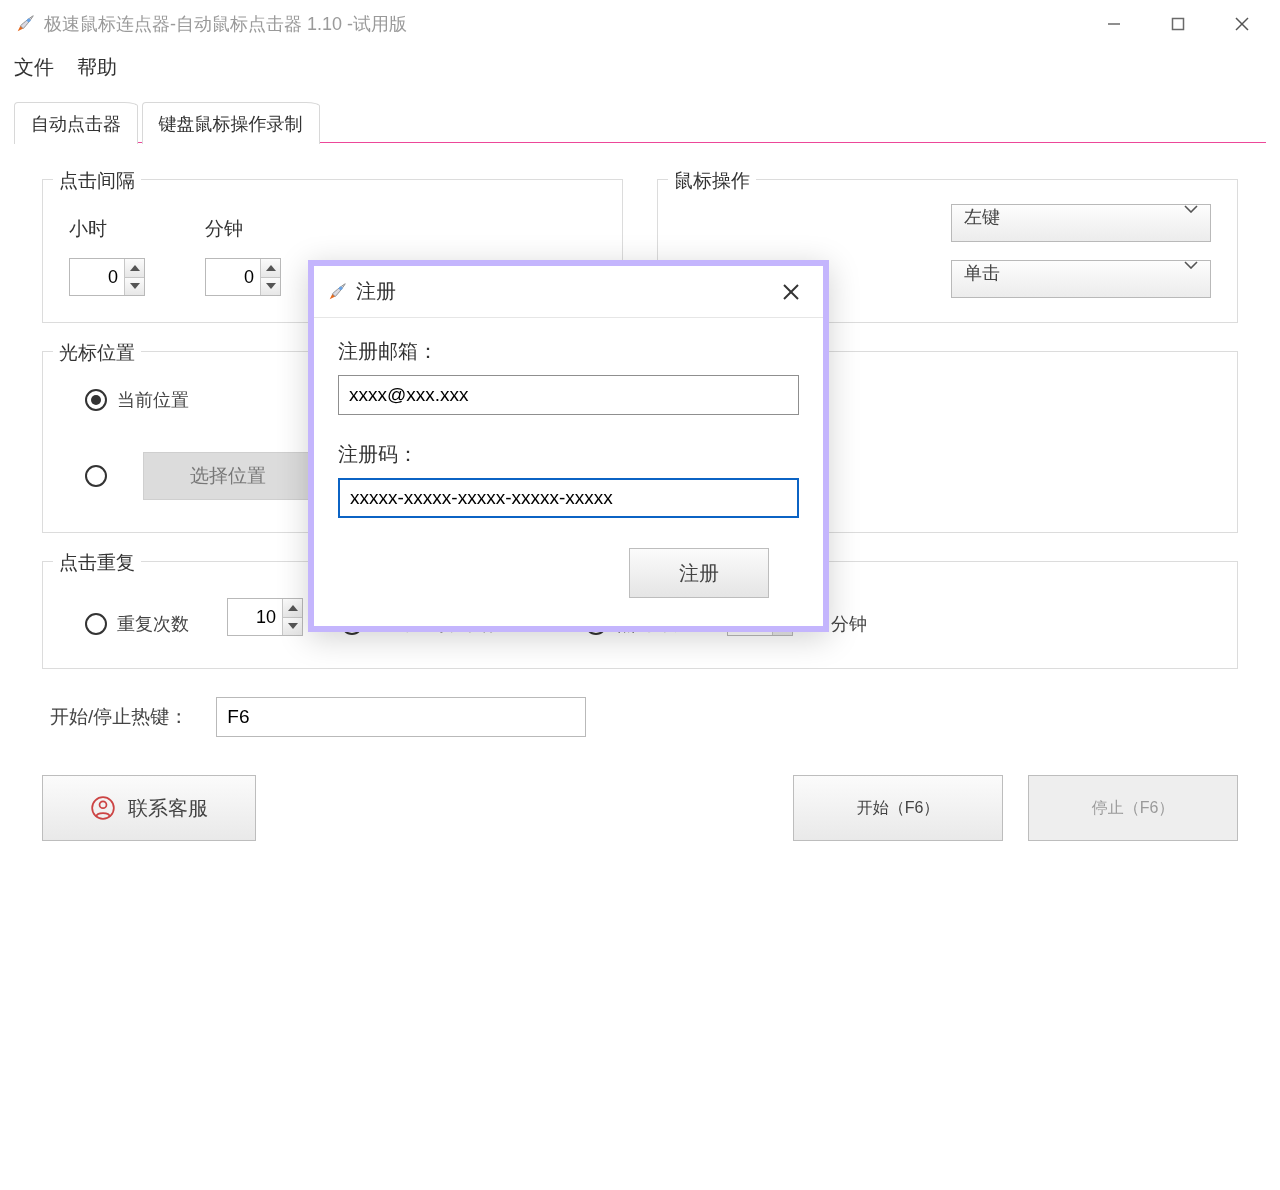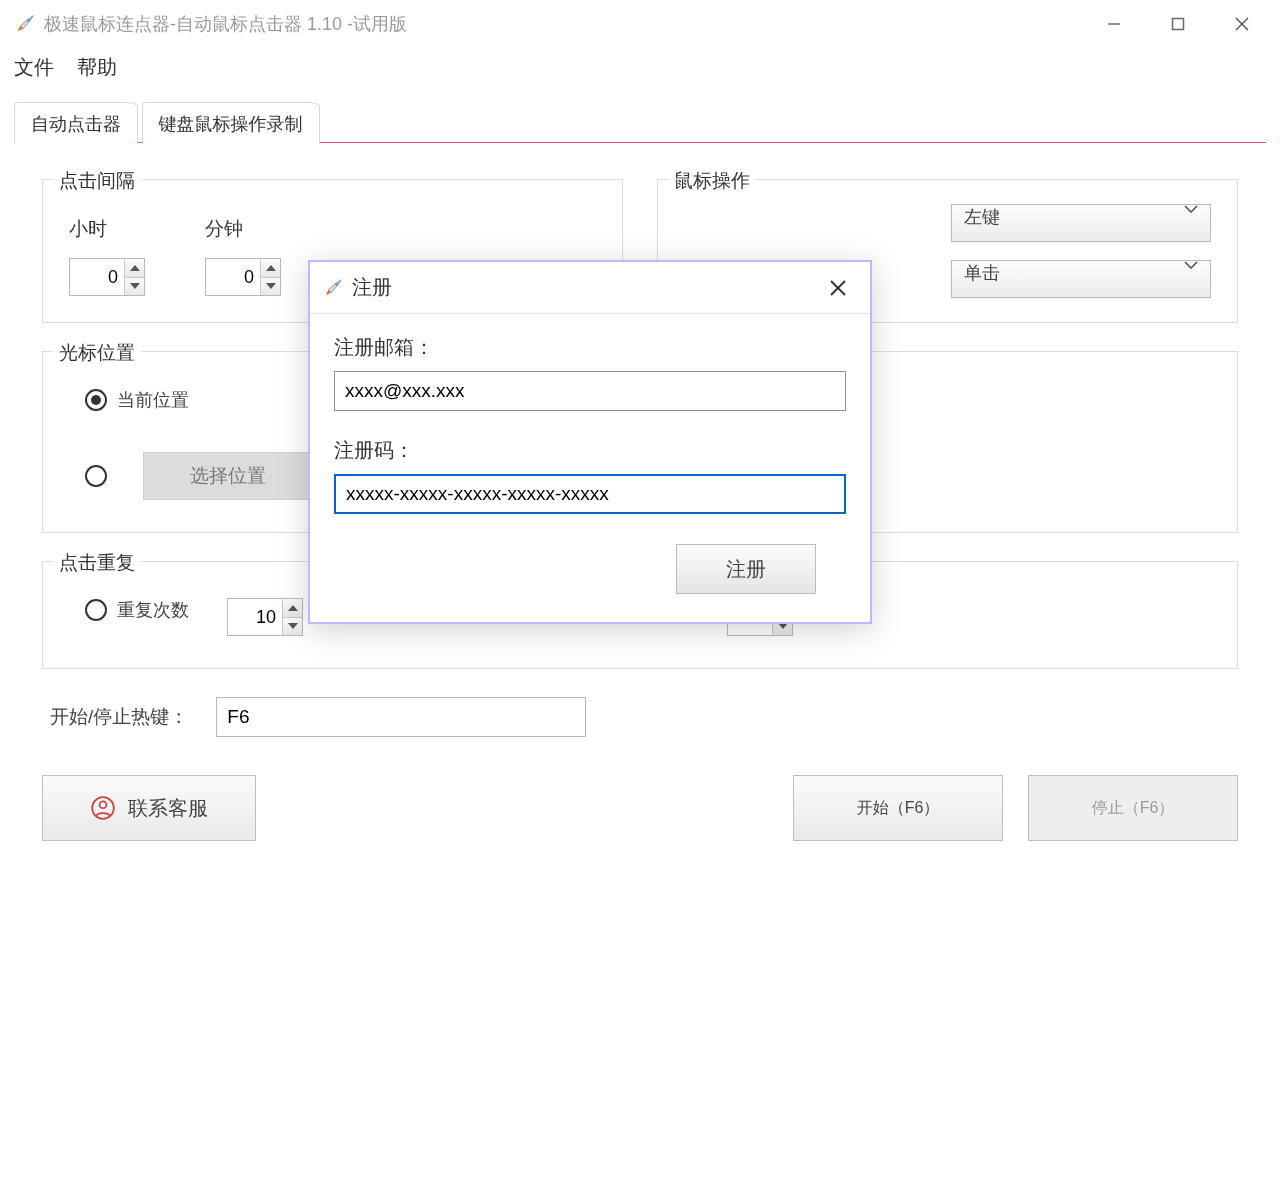--- a/index.html
+++ b/index.html
@@ -242,23 +242,23 @@
     font-size: 20px;
     gap: 12px;
   }
   .contact-btn .person svg { display:block; }
 
   
   .dialog {
     position: absolute;
     left: 308px;
     top: 260px;
-    width: 564px;
-    background: #fff;
-    border: 2px solid #c4b5fd;
+    width: 521px;
+    background: #fff;
+    border: 6px solid #c4b5fd;
     box-shadow: 0 6px 30px rgba(0,0,0,.18);
   }
   .dialog-title {
     height: 52px;
     display: flex;
     align-items: center;
     padding: 0 12px;
     border-bottom: 1px solid #e6e6e6;
   }
   .dialog-title .t-text {
@@ -451,21 +451,21 @@
         <div class="radio">
           <span class="circle"></span>
         </div>
         <div class="btn flat" style="width:170px;color:#777;">选择位置</div>
       </div>
     </div>
   </div>
 
   <div class="group">
     <div class="legend">点击重复</div>
-    <div class="row" style="gap:38px; align-items:flex-start; padding-left:16px;">
+    <div class="row" style="gap:38px; align-items:flex-end; padding-left:16px;">
       <div class="radio">
         <span class="circle"></span>
         <span>重复次数</span>
       </div>
       <div class="spinner">
         <input value="10" style="">
         <div class="sp-btns">
           <div>
               <svg width="10" height="6">
                 <polygon points="5,0 10,6 0,6" fill="#555"></polygon>

